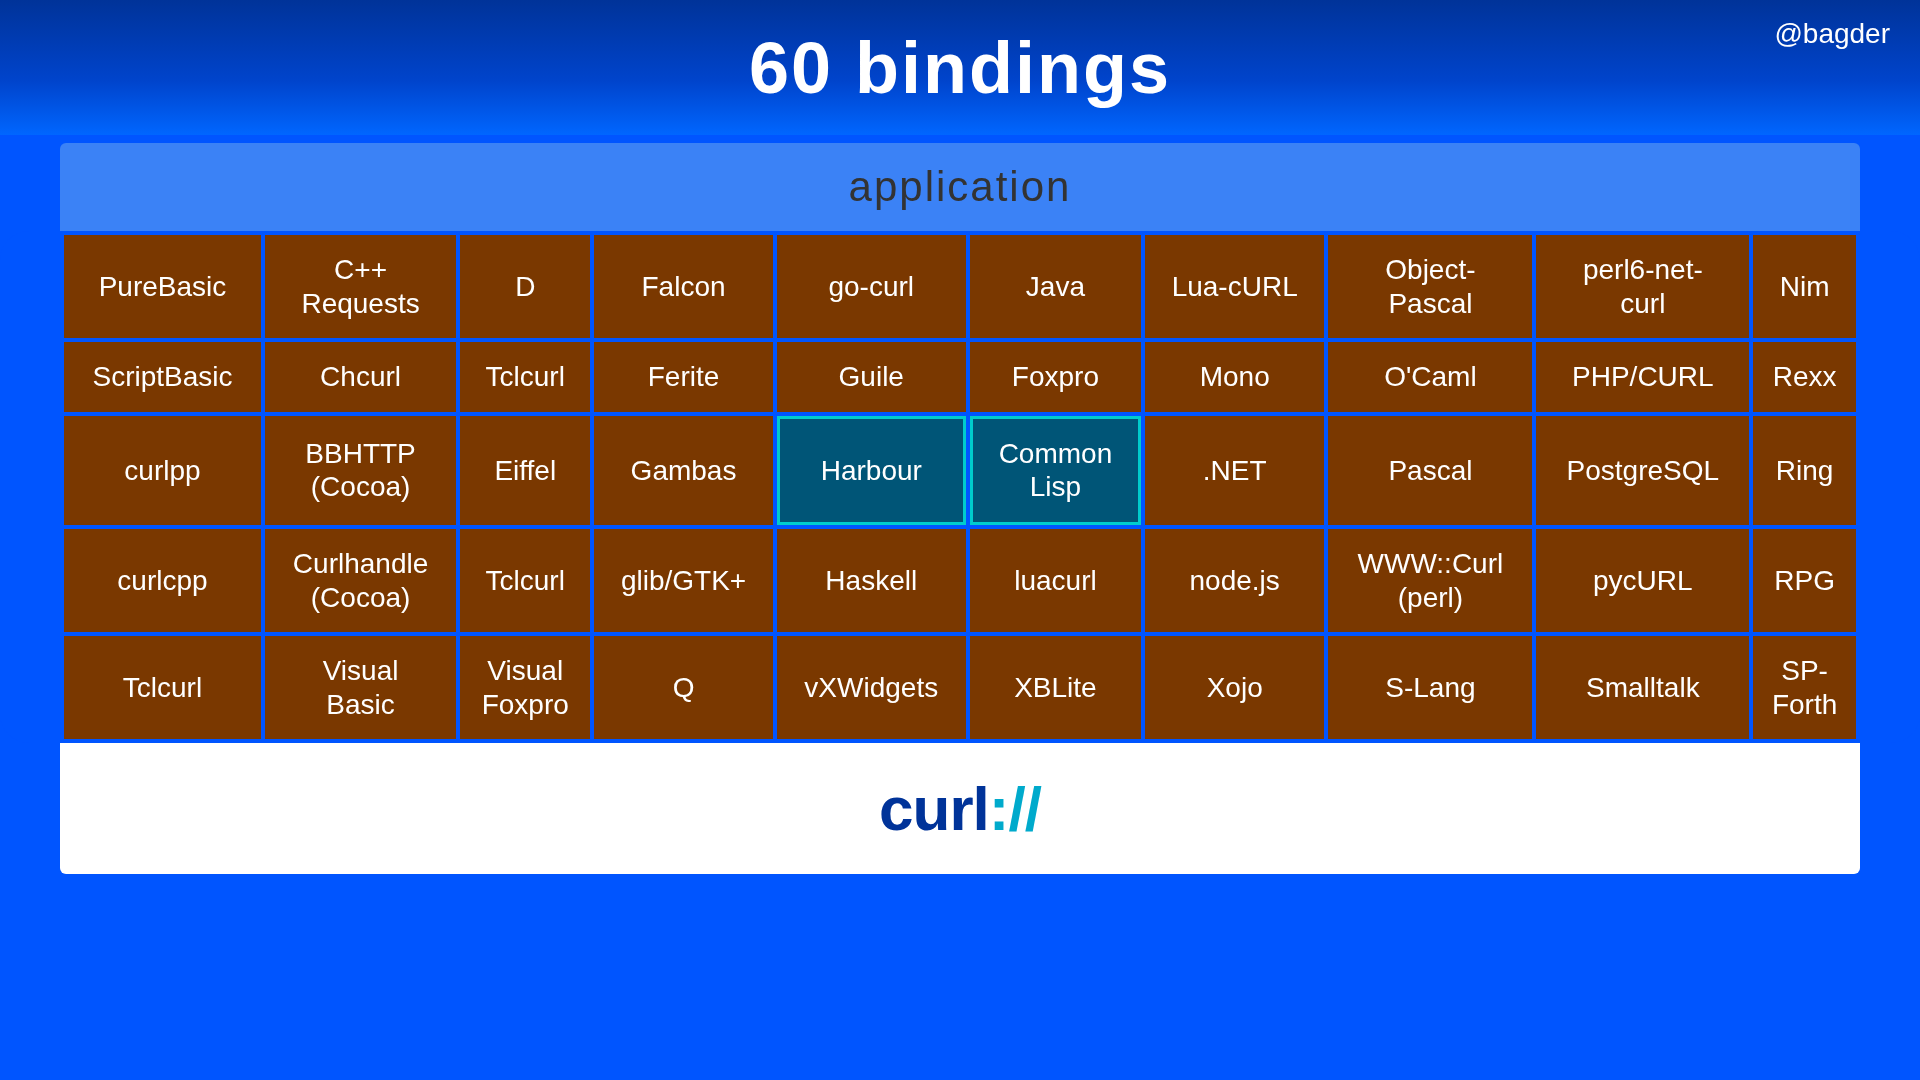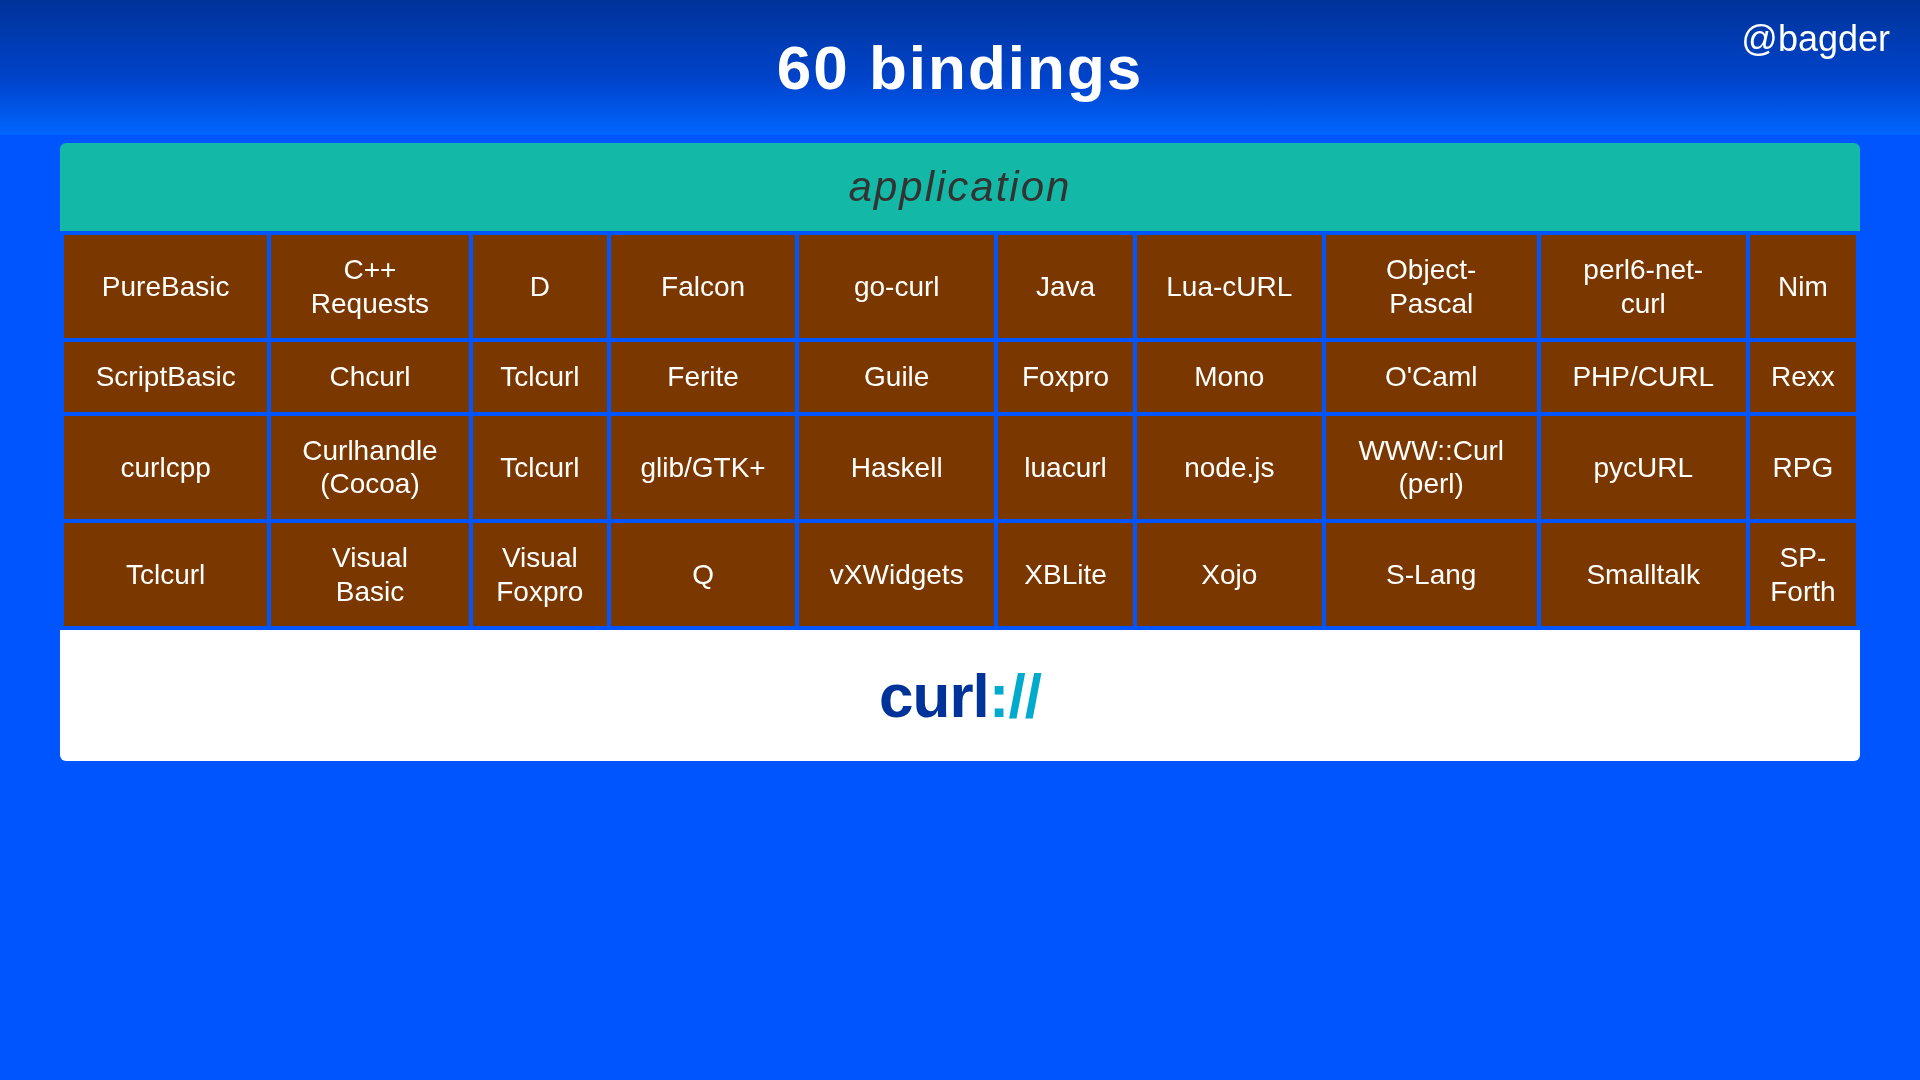--- a/index.html
+++ b/index.html
@@ -10,48 +10,47 @@
       font-family: 'Arial', sans-serif;
       overflow: hidden;
       position: relative;
     }
 
     .twitter-handle {
       position: absolute;
       top: 18px;
       right: 30px;
       color: white;
-      font-size: 36px;
+      font-size: 28px;
       font-weight: normal;
     }
 
     .header-section {
       background: linear-gradient(180deg, #003399 0%, #0044cc 60%, #0066ff 100%);
       width: 100%;
       height: 135px;
       display: flex;
       align-items: center;
       justify-content: center;
     }
 
     .main-title {
       color: white;
-      font-size: 62px;
+      font-size: 72px;
       font-weight: 900;
       letter-spacing: 2px;
     }
 
     .section-label-row {
-      background: #14b8a6;
+      background: #3b82f6;
       text-align: center;
       padding: 20px 10px;
       font-size: 42px;
       color: #333;
       letter-spacing: 2px;
-      font-style: italic;
     }
 
     .grid-table {
       width: 100%;
       border-collapse: separate;
       border-spacing: 4px;
     }
 
     .grid-table td {
       background: #7a3800;
@@ -159,20 +158,32 @@
             <td>Tclcurl</td>
             <td>Ferite</td>
             <td>Guile</td>
             <td>Foxpro</td>
             <td>Mono</td>
             <td>O'Caml</td>
             <td>PHP/CURL</td>
             <td>Rexx</td>
           </tr>
           <tr>
+            <td>curlpp</td>
+            <td>BBHTTP<br>(Cocoa)</td>
+            <td>Eiffel</td>
+            <td>Gambas</td>
+            <td class="highlight-cell">Harbour</td>
+            <td class="highlight-cell">Common<br>Lisp</td>
+            <td>.NET</td>
+            <td>Pascal</td>
+            <td>PostgreSQL</td>
+            <td>Ring</td>
+          </tr>
+          <tr>
             <td>curlcpp</td>
             <td>Curlhandle<br>(Cocoa)</td>
             <td>Tclcurl</td>
             <td>glib/GTK+</td>
             <td>Haskell</td>
             <td>luacurl</td>
             <td>node.js</td>
             <td>WWW::Curl<br>(perl)</td>
             <td>pycURL</td>
             <td>RPG</td>

